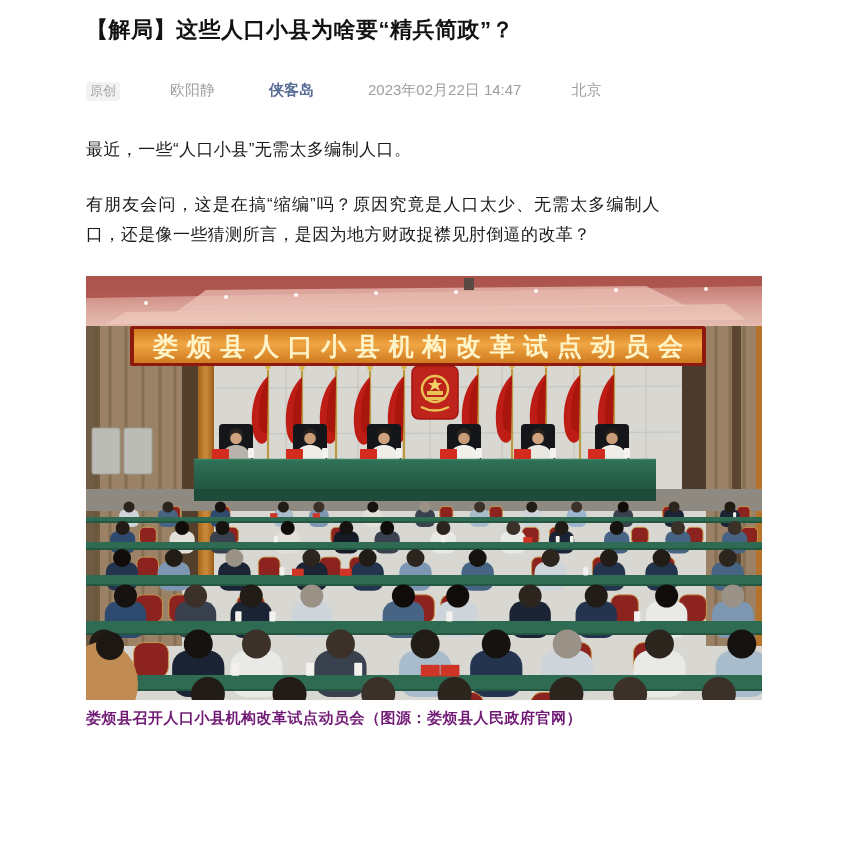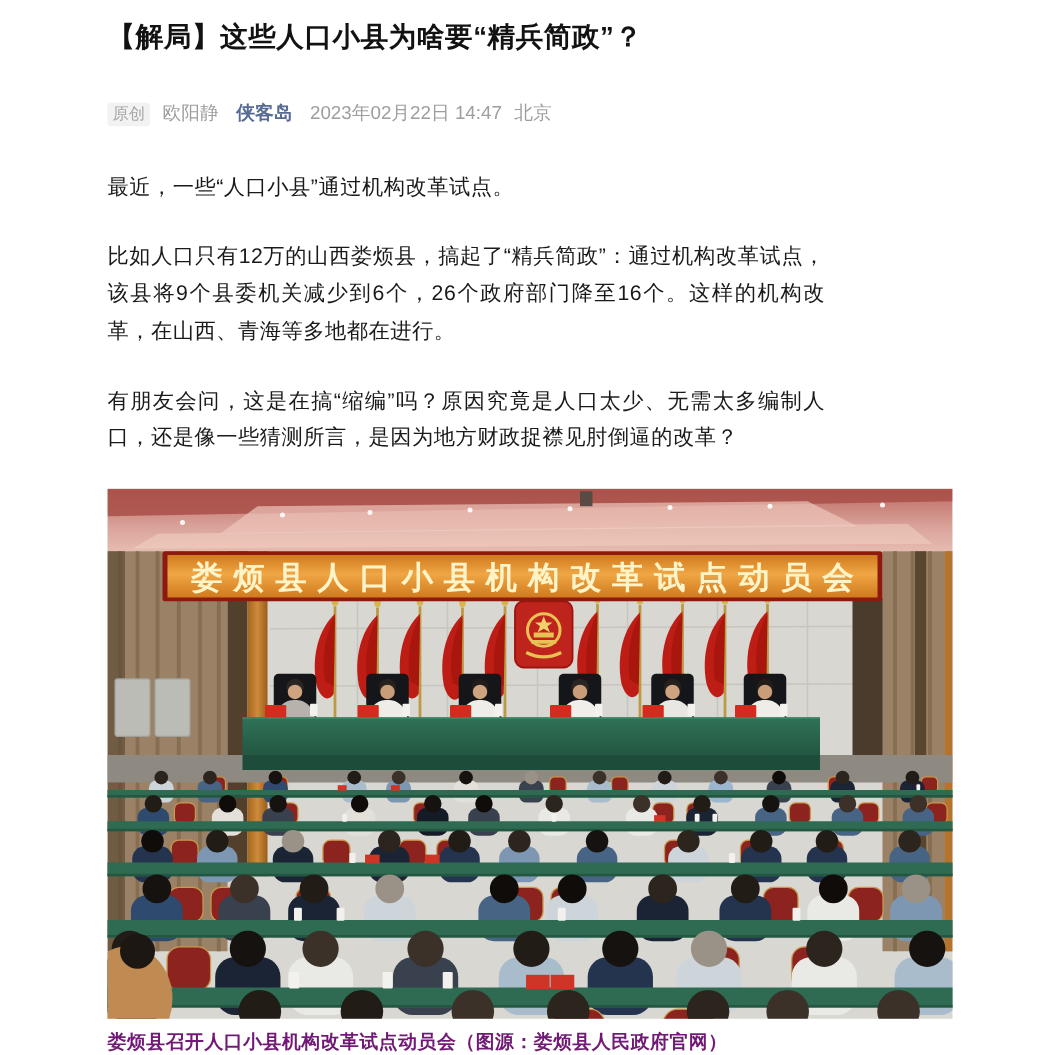--- a/index.html
+++ b/index.html
@@ -5,21 +5,21 @@
   html,body{margin:0;padding:0;background:#ffffff;}
   body{
     width:847px;height:844px;overflow:hidden;
     font-family:"Liberation Sans","DejaVu Sans",sans-serif;
     -webkit-font-smoothing:antialiased;
   }
   .page{box-sizing:border-box;width:745px;height:844px;padding:15px 85px 0 86px;background:#fff;}
   h1.title{
     margin:0 0 15px 0;font-size:22px;line-height:1.4;font-weight:700;color:#121212;letter-spacing:0.5px;
   }
-  .byline{display:flex;align-items:baseline;font-size:15px;color:#9e9e9e;margin:0 0 34px 0;white-space:nowrap;}
+  .byline{display:flex;align-items:baseline;font-size:15px;color:#9e9e9e;margin:0 0 34px 0;white-space:nowrap;gap:40px;}
   .badge{background:#f2f2f2;color:#a5a5a5;font-size:13px;padding:1px 4px;border-radius:3px;margin-right:10px;line-height:1.3;}
   .author{color:#9e9e9e;margin-right:14px;margin-top:20px;}
   .account{color:var(--link,#576b95);font-weight:700;margin-right:14px;text-decoration:none;cursor:pointer;}
   .dt{margin-right:10px;margin-top:20px;}
   .content p{
     margin:0 0 26px 0;font-size:17px;line-height:1.75;color:#1a1a1a;letter-spacing:0.4px;text-align:justify;
   }
   figure{margin:0;padding:0;}
   figure svg{display:block;width:676px;height:424px;background:#d8d7d2;cursor:pointer;}
   figcaption{
@@ -35,22 +35,21 @@
 
   <div class="byline">
     <span class="badge">原创</span>
     <span class="author">欧阳静</span>
     <a class="account">侠客岛</a>
     <span class="dt">2023年02月22日 14:47</span>
     <span class="loc">北京</span>
   </div>
 
   <div class="content">
-    <p>最近，一些“人口小县”通过机构改革试点。</p>
-    <p>比如人口只有12万的山西娄烦县，搞起了“精兵简政”：通过机构改革试点，该县将9个县委机关减少到6个，26个政府部门降至16个。这样的机构改革，在山西、青海等多地都在进行。</p>
+    <p>最近，一些“人口小县”无需太多编制人口。</p>
     <p>有朋友会问，这是在搞“缩编”吗？原因究竟是人口太少、无需太多编制人口，还是像一些猜测所言，是因为地方财政捉襟见肘倒逼的改革？</p>
 
     <figure>
       <svg viewBox="0 0 676 424" xmlns="http://www.w3.org/2000/svg" preserveAspectRatio="none">
         <defs>
           <linearGradient id="gCeil" x1="0" y1="0" x2="0" y2="1">
             <stop offset="0" stop-color="#bd6a62"></stop>
               <stop offset="0.6" stop-color="#daa49b"></stop>
               <stop offset="1" stop-color="#e7beb2"></stop>
           </linearGradient>

